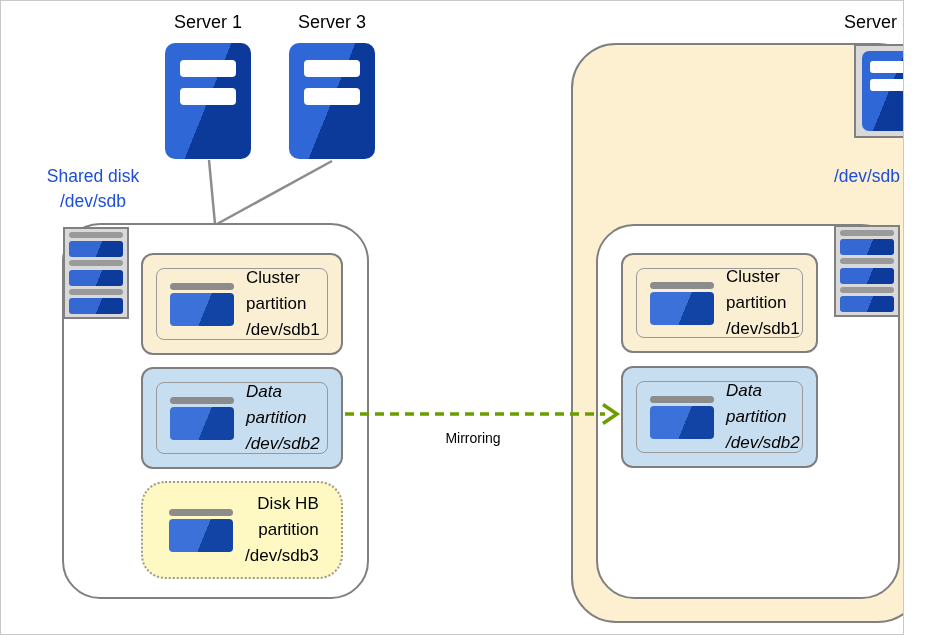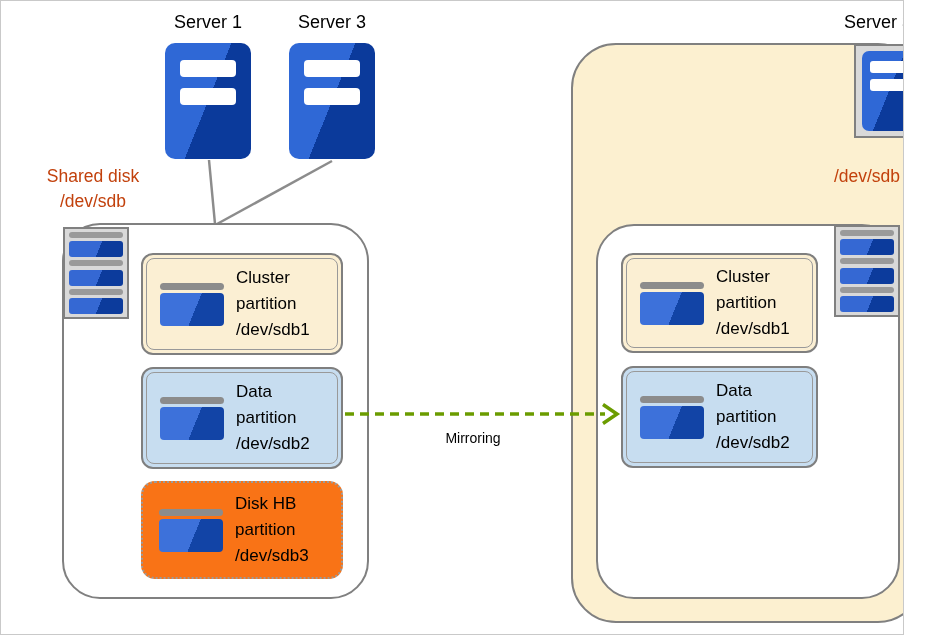--- a/index.html
+++ b/index.html
@@ -1,20 +1,20 @@
 <!DOCTYPE html>
 <html><head>
 <meta charset="utf-8">
 <style>
   html,body{margin:0;padding:0;background:#ffffff;font-family:"Liberation Sans",sans-serif;}
   .stage{position:relative;width:904px;height:635px;background:#ffffff;border:1px solid #c9c9c9;box-sizing:border-box;overflow:hidden;}
 
   
   .toplabel{position:absolute;top:11px;width:96px;text-align:center;font-size:18px;color:#000;z-index:8;}
-  .disklabel{position:absolute;top:163px;width:150px;text-align:center;font-size:17.5px;line-height:25px;color:#c2410c;z-index:8;}
+  .disklabel{position:absolute;top:163px;width:150px;text-align:center;font-size:17.5px;line-height:25px;color:#1d4ed8;z-index:8;}
 
   
   .container{position:absolute;border:2.5px solid #808080;box-sizing:border-box;}
   .left-white{left:61px;top:222px;width:307px;height:376px;background:#ffffff;border-radius:38px;z-index:2;}
   .right-tan{left:570px;top:42px;width:352px;height:580px;background:#FCF0D0;border-radius:45px;z-index:2;}
   .right-white{left:595px;top:223px;width:304px;height:375px;background:#ffffff;border-radius:38px;z-index:3;}
 
   
   .server{position:absolute;width:86px;height:116px;border-radius:10px;background:linear-gradient(112deg,#2F68D6 50%,#0B3A9B 50%);z-index:5;}
   .server .sbar{position:absolute;left:15px;width:56px;height:17px;border-radius:4px;background:#ffffff;}
@@ -25,25 +25,25 @@
   .server3-icon{position:relative;width:54px;height:80px;margin:5px auto 0 auto;border-radius:7px;background:linear-gradient(112deg,#2F68D6 50%,#0B3A9B 50%);}
   .server3-icon .sbar{position:absolute;left:8px;width:37px;height:12px;border-radius:3px;background:#ffffff;}
   .server3-icon .sbar.b1{top:10px;} .server3-icon .sbar.b2{top:28px;}
 
   
   .disk-array{position:absolute;width:66px;height:92px;background:#D9D9D9;border:2px solid #808080;box-sizing:border-box;padding:3px 4px;display:flex;flex-direction:column;justify-content:space-between;z-index:6;}
   .disk-array .thin{height:6px;border-radius:3px;background:#9A9A9A;}
   .disk-array .blue{height:16px;border-radius:3px;background:linear-gradient(112deg,#3568D3 55%,#0C3B9C 55%);}
 
   
-  .pbox{position:absolute;border:2px solid #7F7F7F;border-radius:12px;box-sizing:border-box;padding:3px;z-index:4;}
+  .pbox{position:absolute;border:2px solid #7F7F7F;border-radius:12px;box-sizing:border-box;padding:13px;z-index:4;}
   .pbox-inner{width:100%;height:100%;box-sizing:border-box;border:1.5px solid #999999;border-radius:8px;display:flex;align-items:center;}
   .pbox.cluster{background:#FBEFD3;} .pbox.cluster .pbox-inner{background:#FBEFD3;}
-  .pbox.data{background:#C7DDF0;} .pbox.data .pbox-inner{background:#C7DDF0;}
-  .pbox.hb{background:#f97316;border:2px dotted #9B9B9B;border-radius:14px;}
+  .pbox.data{background:#C7DDF0;} .pbox.data .pbox-inner{background:#C7DDF0;font-style:italic;}
+  .pbox.hb{background:#fef9c3;border:2px dotted #9B9B9B;border-radius:24px;text-align:right;}
   .pbox.hb .pbox-inner{border:none;}
 
   .drive{width:64px;margin-left:13px;flex:0 0 auto;}
   .drive-bar{height:7px;border-radius:3.5px;background:#8C8C8C;margin-bottom:3px;}
   .drive-body{height:33px;border-radius:4px;background:linear-gradient(112deg,#3D71DA 54%,#1244A6 54%);}
   .ptext{margin-left:12px;font-size:17px;line-height:26px;color:#000;}
 
   .mirrorlabel{position:absolute;left:417px;top:429px;width:110px;text-align:center;font-size:14px;color:#000;z-index:8;}
 
   svg.layer{position:absolute;left:0;top:0;z-index:1;pointer-events:none;}

